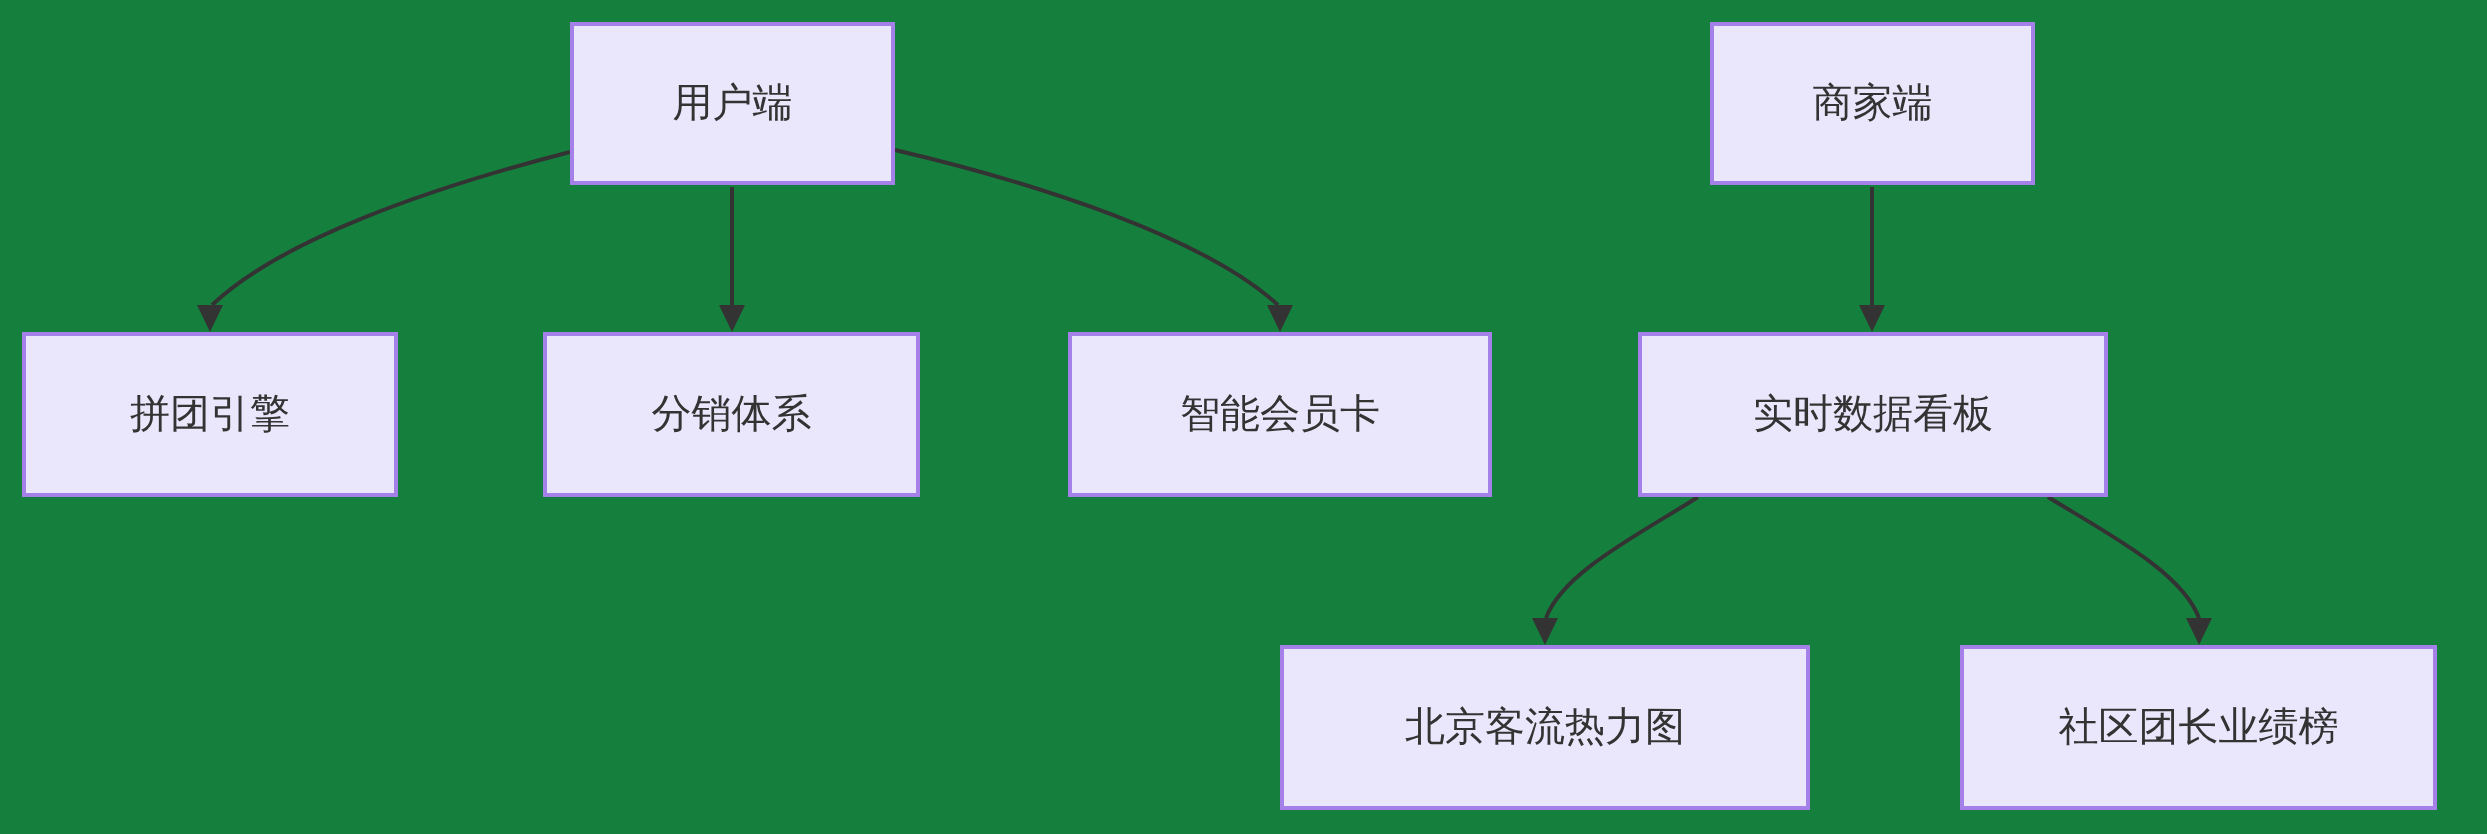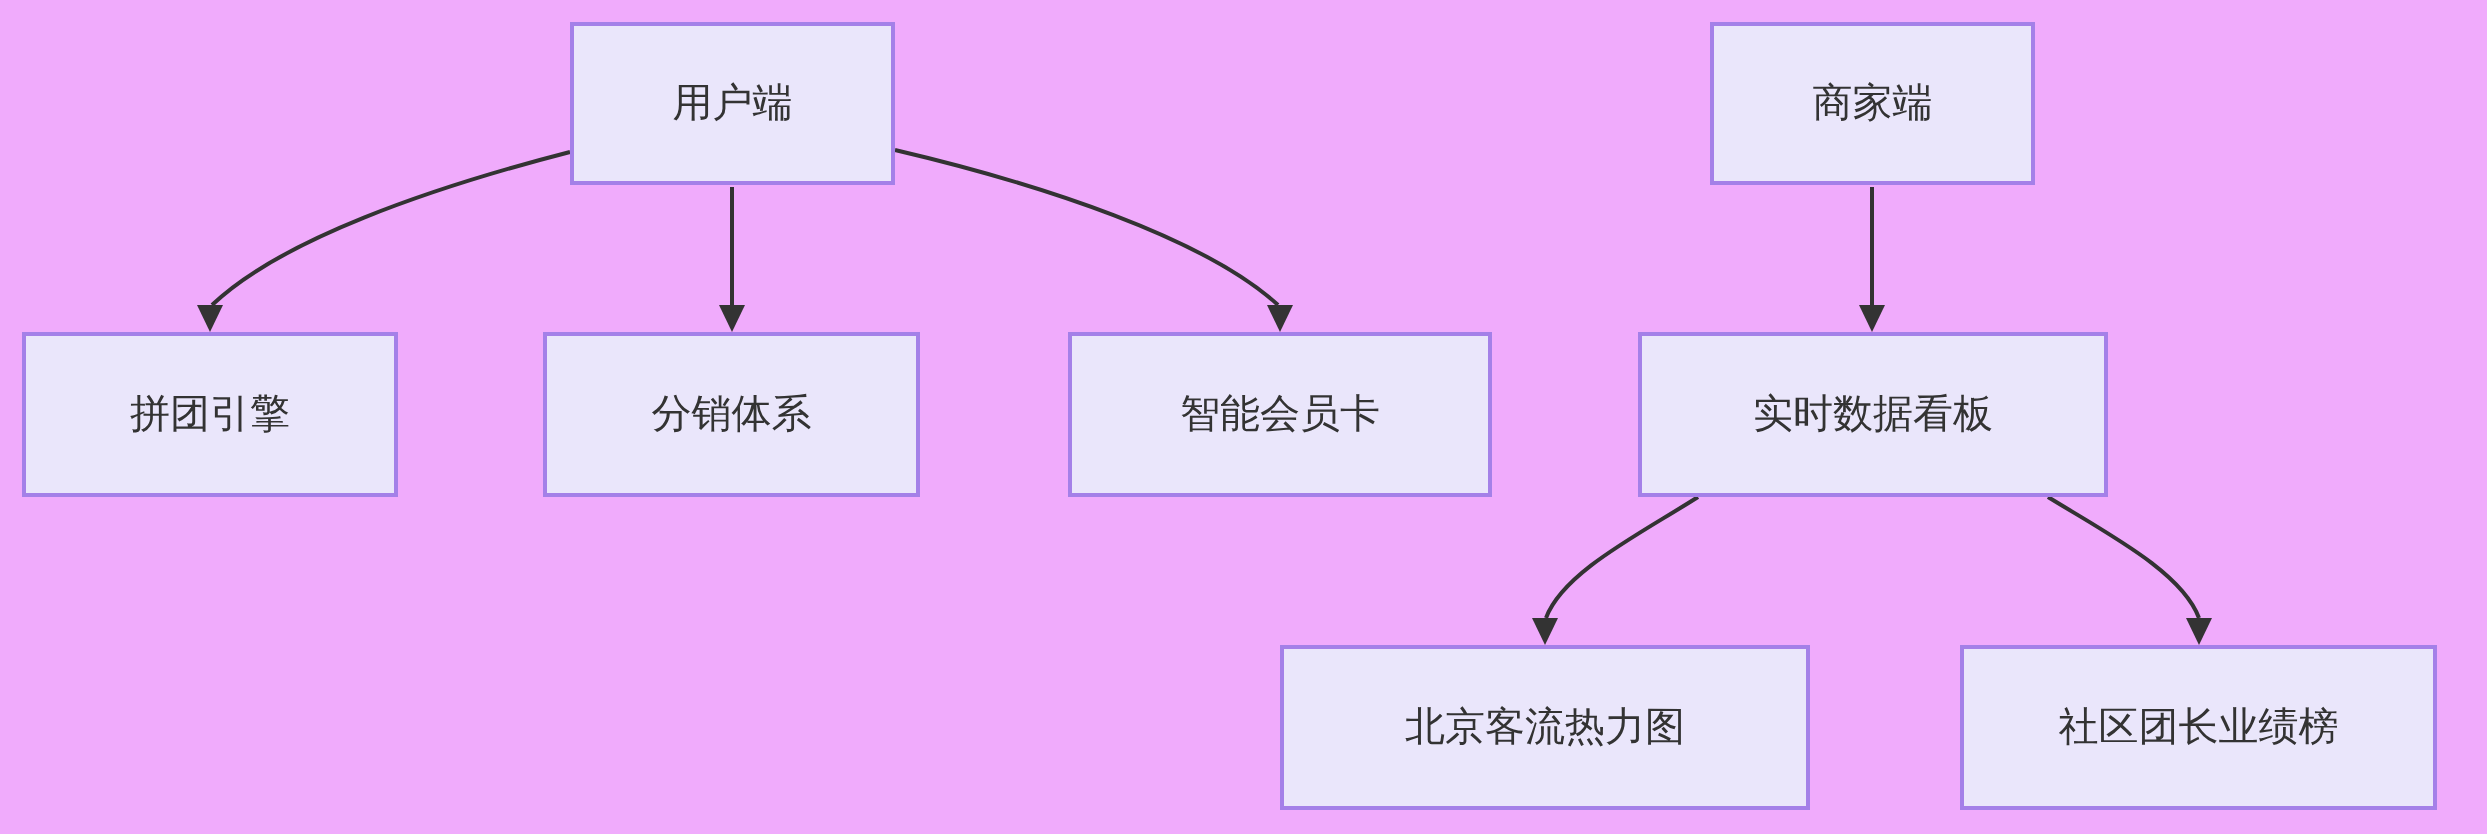--- a/index.html
+++ b/index.html
@@ -43,21 +43,21 @@
     stroke-linecap: butt;
     stroke-linejoin: round;
   }
   .edge-arrowhead {
     stroke: none;
   }
 </style>
 </head>
 <body>
 
-<div id="diagram-root" style="width: 2487px; height: 834px; background: #f0abfc;">
+<div id="diagram-root" style="width: 2487px; height: 834px; background: #15803d;">
   <svg class="flow-canvas" id="flow-canvas" viewBox="0 0 2487 834" xmlns="http://www.w3.org/2000/svg">
       <g>
         <g>
           <path class="edge-path" d="M 570,152 C 430,188 280,240 212,305" stroke="#333333" stroke-width="4"></path>
           <polygon class="edge-arrowhead" points="197,305 223,305 210,332" fill="#333333"></polygon>
         </g>
         <g>
           <path class="edge-path" d="M 732,187 L 732,305" stroke="#333333" stroke-width="4"></path>
           <polygon class="edge-arrowhead" points="719,305 745,305 732,332" fill="#333333"></polygon>
         </g>

